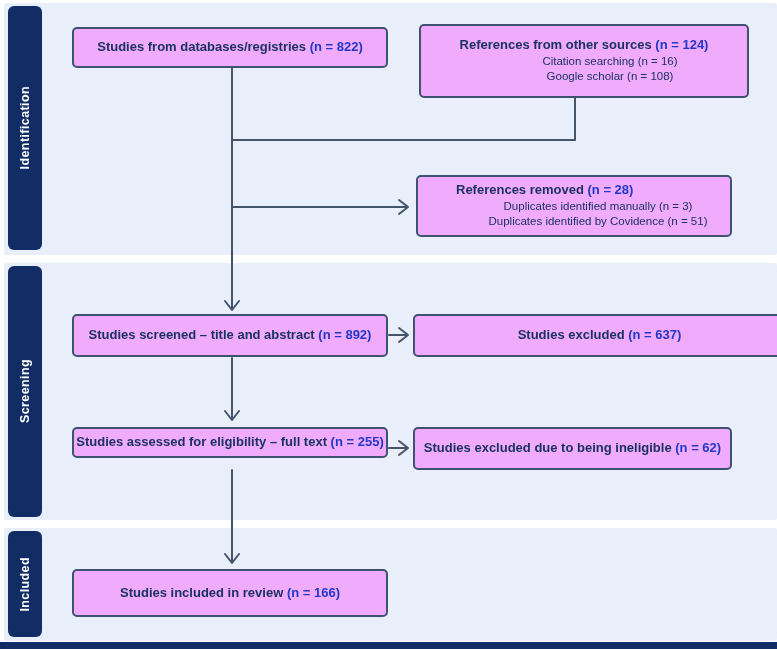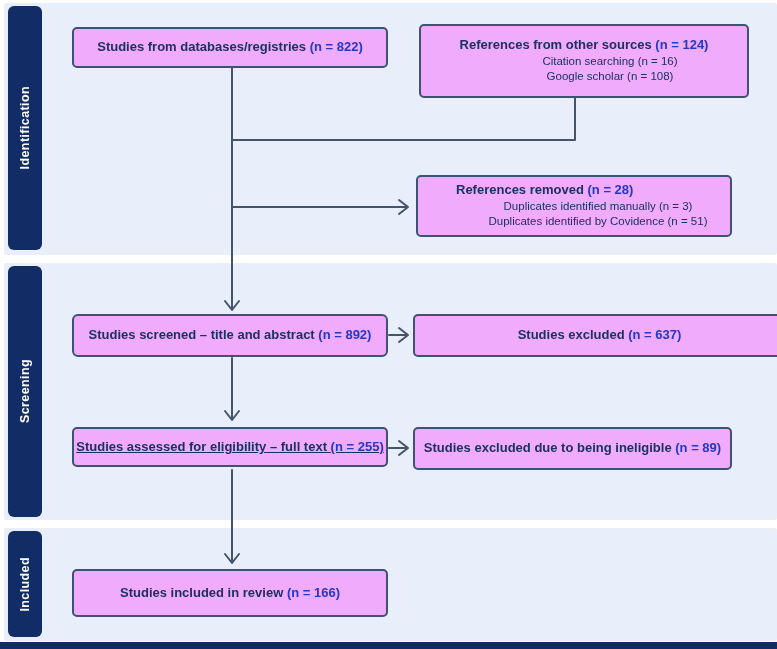--- a/index.html
+++ b/index.html
@@ -100,45 +100,45 @@
 
 <div class="abs fbox" style="left:416px;top:175px;width:316px;height:62px;padding:4px 8px;">
   <div class="line left" style="padding-left:30px;">
     <span>References removed</span>
     <span class="n">(n = 28)</span>
   </div>
   <div class="sub" style="padding-left:48px;">Duplicates identified manually (n = 3)</div>
   <div class="sub" style="padding-left:48px;">Duplicates identified by Covidence (n = 51)</div>
 </div>
 
-<div class="abs fbox" style="left:72px;top:314px;width:316px;height:43px;border-radius:6px;">
+<div class="abs fbox" style="left:72px;top:314px;width:316px;height:43px;">
   <div class="line">
     <span>Studies screened – title and abstract</span>
     <span class="n">(n = 892)</span>
   </div>
 </div>
 
 <div class="abs fbox" style="left:413px;top:314px;width:373px;height:43px;">
   <div class="line">
     <span>Studies excluded</span>
     <span class="n">(n = 637)</span>
   </div>
 </div>
 
-<div class="abs fbox" style="left:72px;top:427px;width:316px;height:40px;text-decoration:underline;">
+<div class="abs fbox" style="left:72px;top:427px;width:316px;height:31px;">
   <div class="line">
     <span>Studies assessed for eligibility – full text</span>
     <span class="n">(n = 255)</span>
   </div>
 </div>
 
 <div class="abs fbox" style="left:413px;top:427px;width:319px;height:43px;">
   <div class="line">
     <span>Studies excluded due to being ineligible</span>
-    <span class="n">(n = 89)</span>
+    <span class="n">(n = 62)</span>
   </div>
 </div>
 
 <div class="abs fbox" style="left:72px;top:569px;width:316px;height:48px;">
   <div class="line">
     <span>Studies included in review</span>
     <span class="n">(n = 166)</span>
   </div>
 </div>
 

